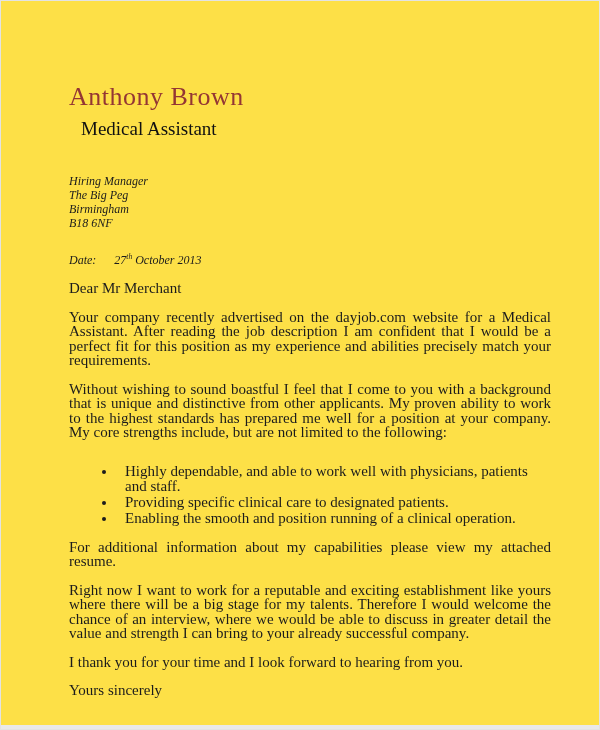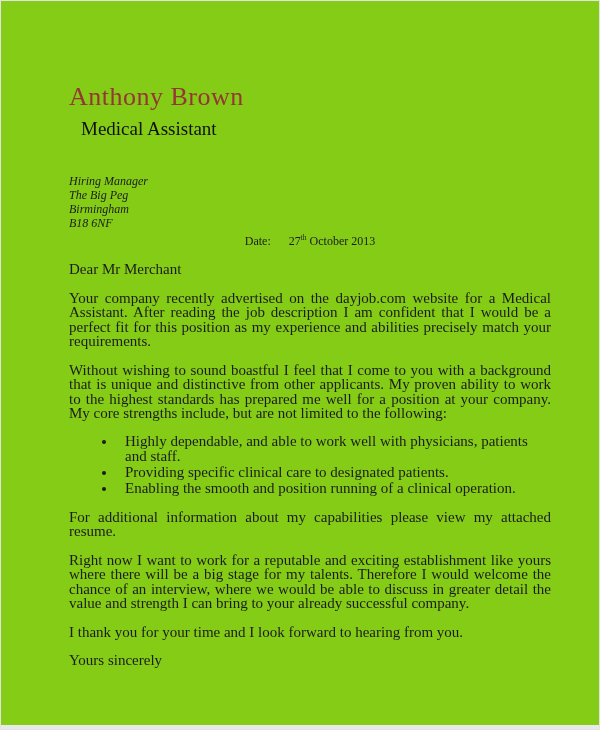--- a/index.html
+++ b/index.html
@@ -15,21 +15,21 @@
     color: #1c1c1c;
     position: relative;
     box-sizing: border-box;
     border: 1px solid #e3e3e3;
   }
   .page {
     box-sizing: border-box;
     width: 600px;
     height: 726px;
     padding: 82px 50px 0 68px;
-    background: #84cc16;
+    background: #fde047;
   }
   .name {
     font-size: 26px;
     font-weight: normal;
     line-height: 28px;
     margin: 0;
     letter-spacing: 0.5px;
   }
   .job-title {
     font-size: 19px;
@@ -38,24 +38,24 @@
     margin: 7px 0 0 12px;
     color: #111111;
   }
   .recipient {
     margin-top: 34px;
     font-style: italic;
     font-size: 12px;
     line-height: 14px;
   }
   .date-line {
-    margin-top: 4px;
+    margin-top: 23px;
+    font-style: italic;
     font-size: 12px;
     line-height: 14px;
-    text-align: center;
   }
   .date-gap {
     display: inline-block;
     width: 18px;
   }
   sup.ordinal {
     font-size: 7.5px;
     vertical-align: super;
     line-height: 0;
   }
@@ -64,21 +64,21 @@
     line-height: 14.5px;
   }
   .salutation {
     margin: 36px 0 0 0;
   }
   p.para {
     margin: 14px 0 0 0;
     text-align: justify;
   }
   ul.strengths {
-    margin: 13px 0 0 0;
+    margin: 24px 0 0 0;
     padding-left: 48px;
     list-style: disc outside;
   }
   ul.strengths li {
     margin: 0 0 1px 0;
     padding-left: 8px;
     line-height: 15px;
   }
   .closing {
     margin-top: 32px;

